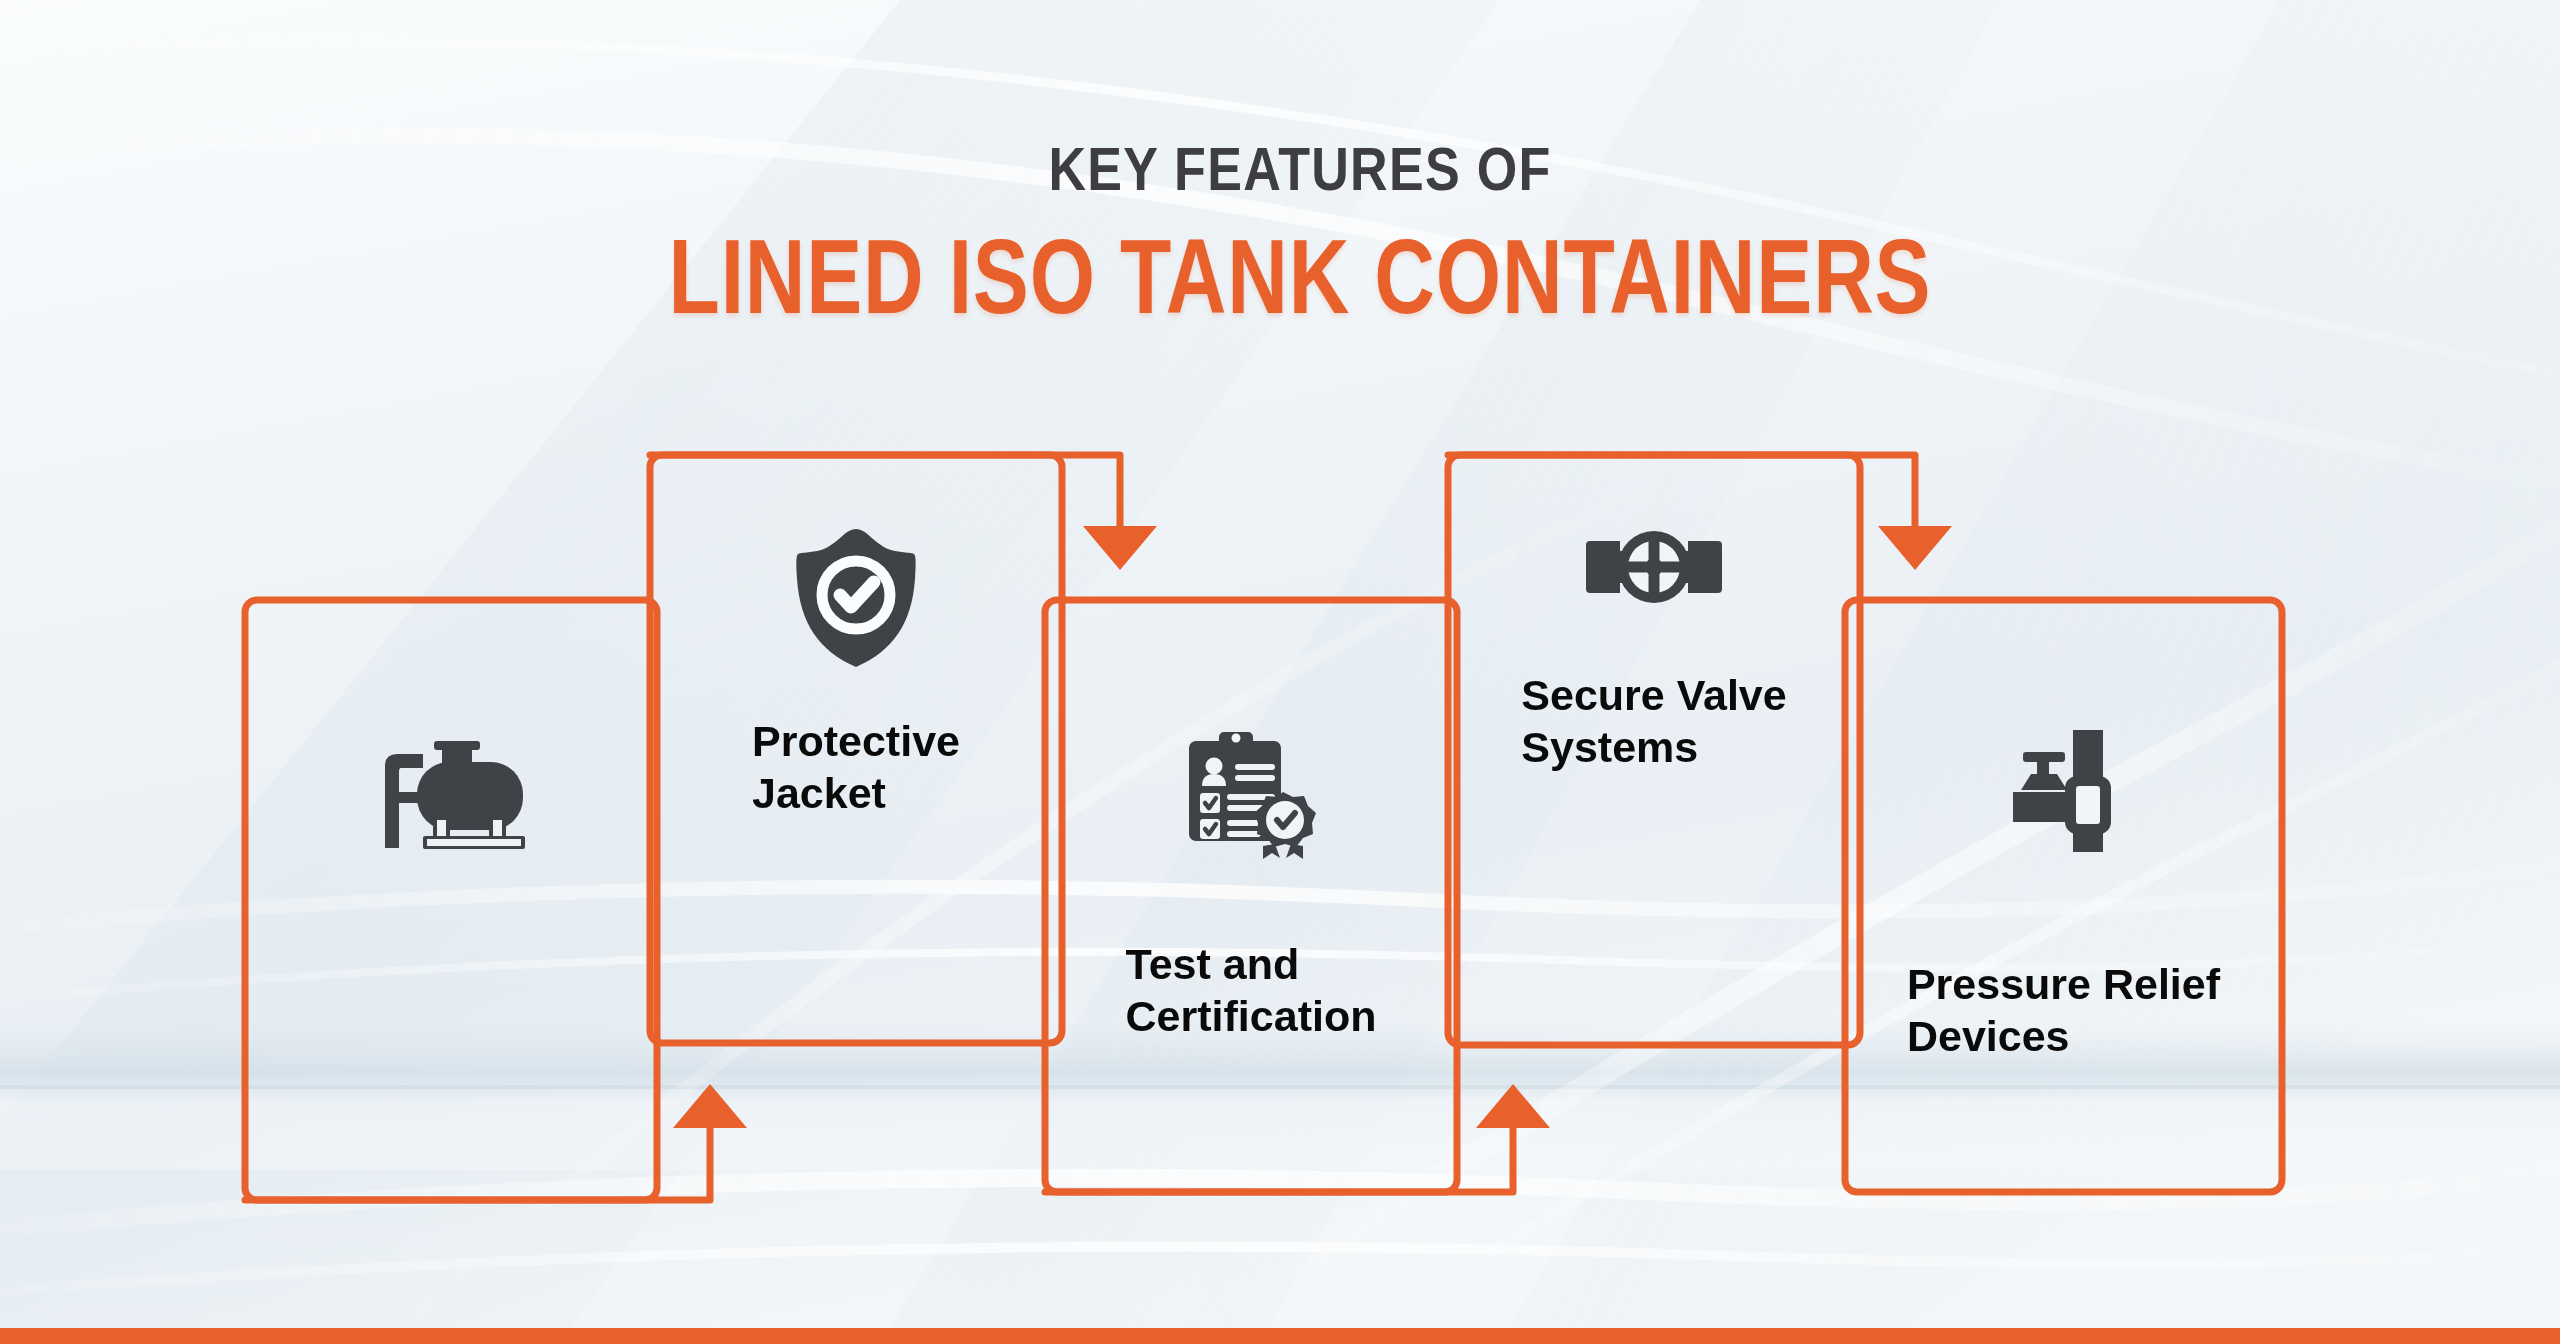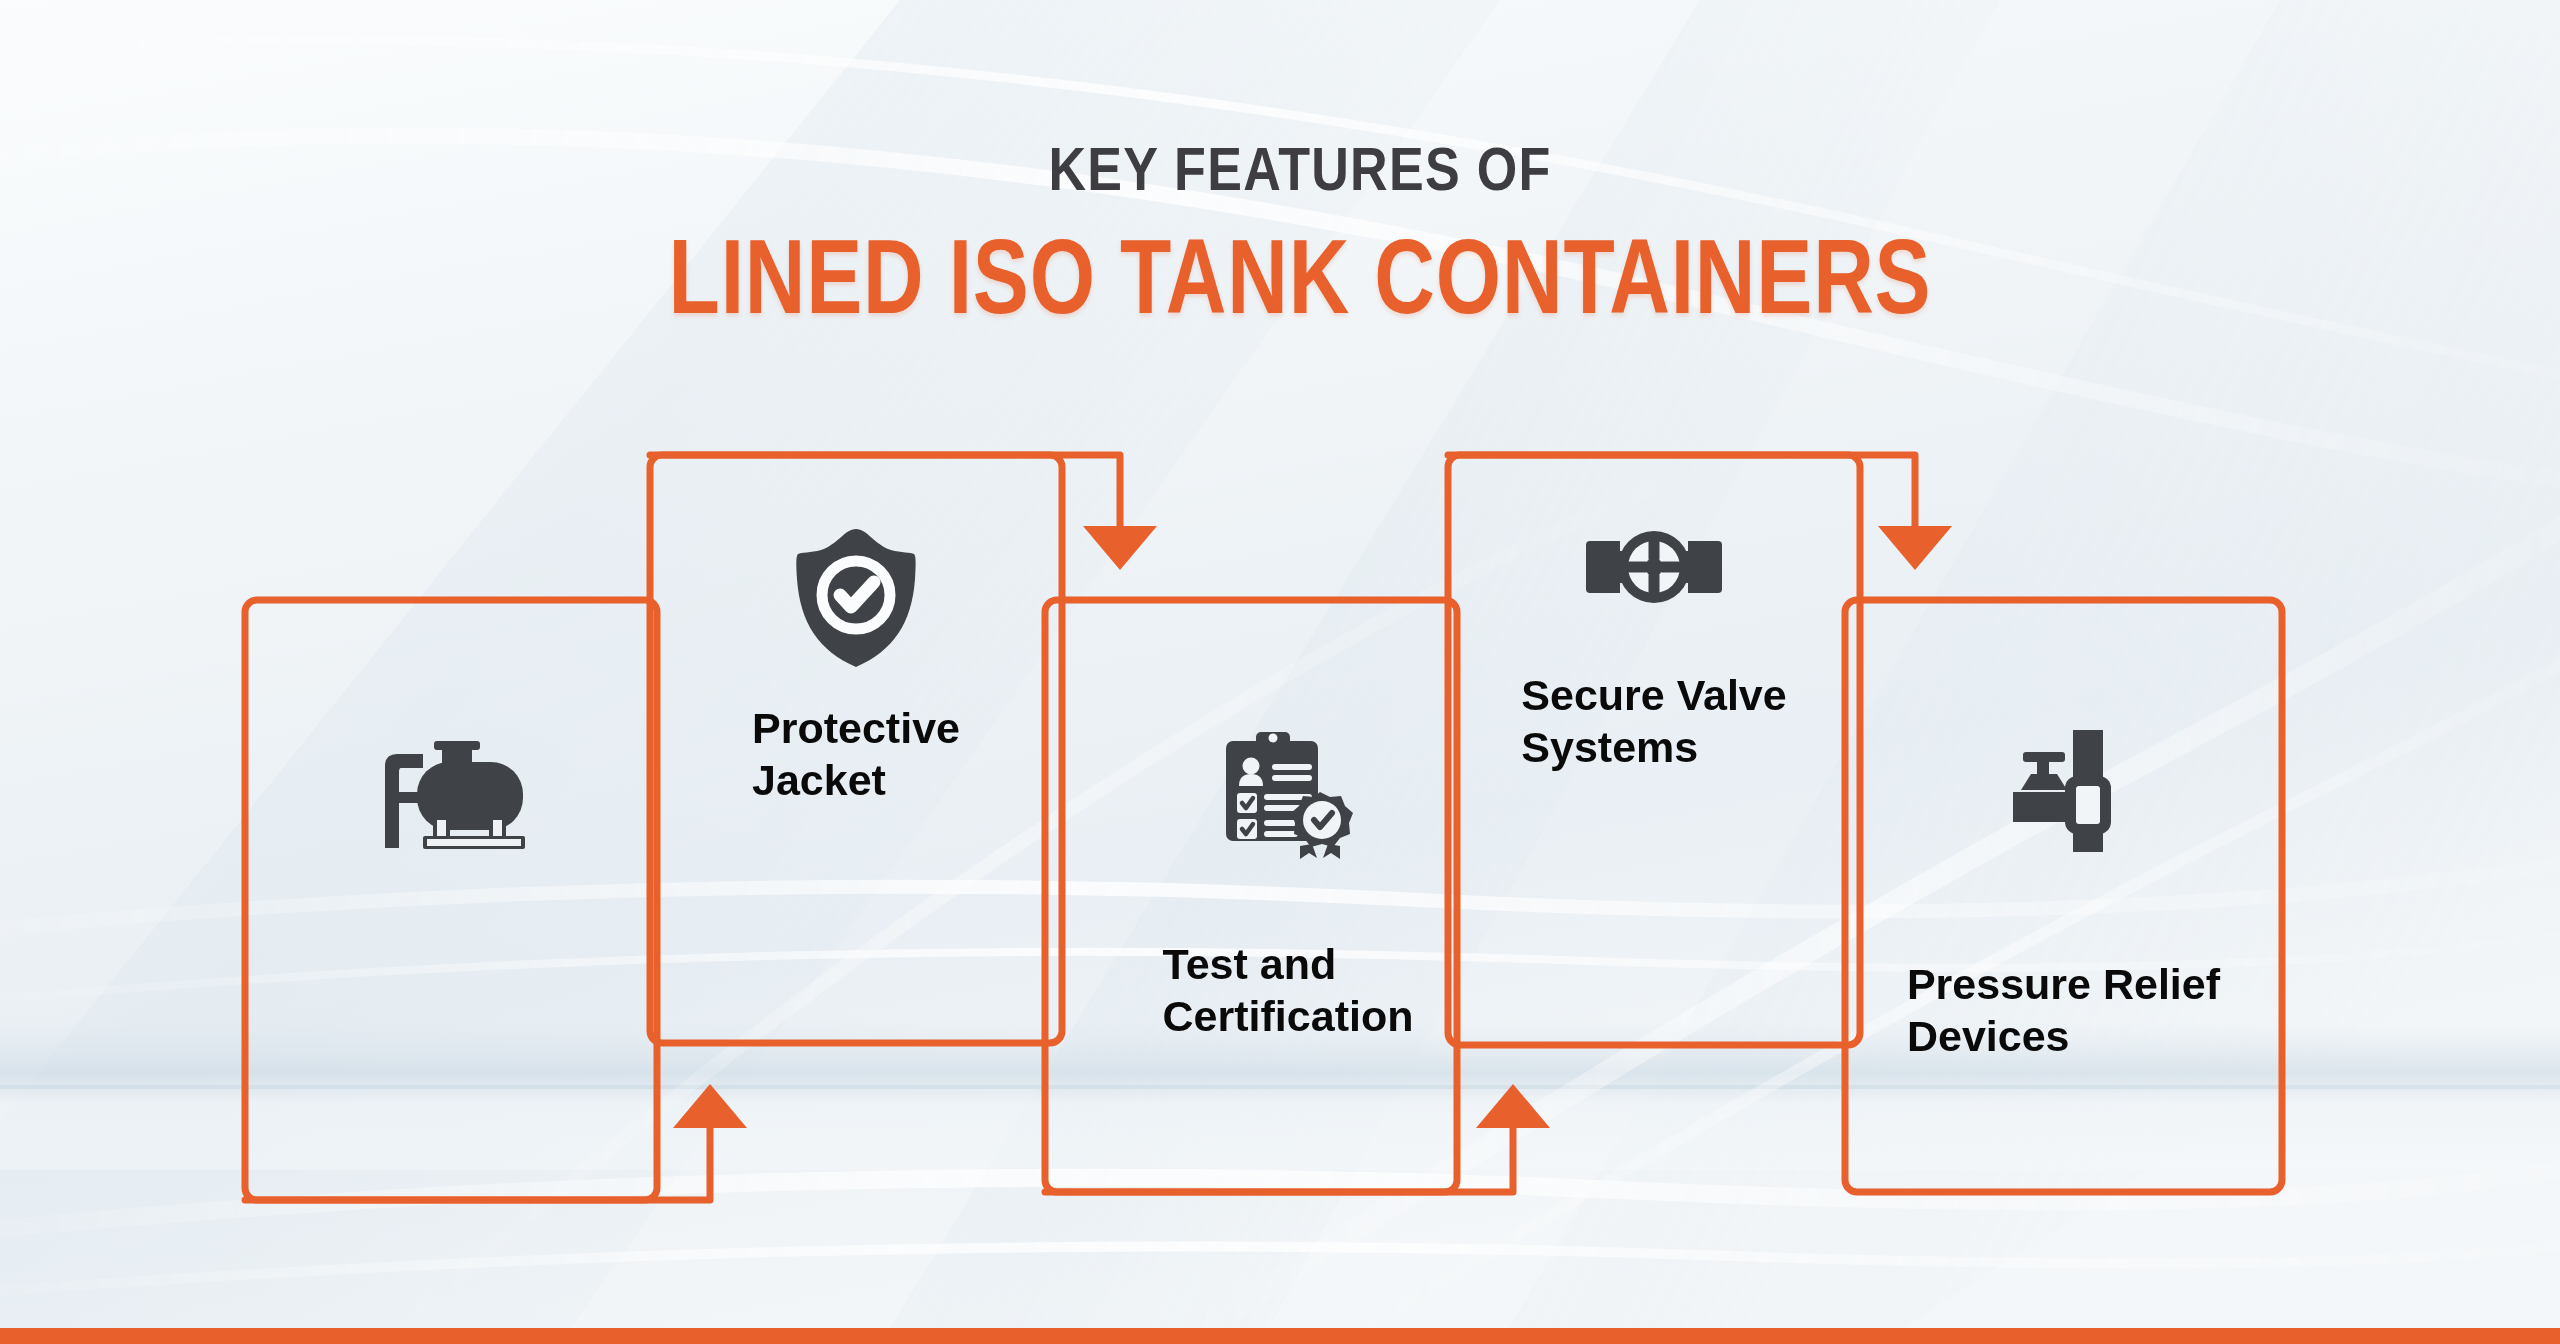--- a/index.html
+++ b/index.html
@@ -56,28 +56,28 @@
     font-size:43px;
     font-weight:700;
     color:#0a0a0a;
     line-height:1.22;
     white-space:pre-line;
   }
 
   
   #card-1 { left:245px;  top:600px;  width:412px; height:600px; }
   #card-2 { left:650px;  top:455px;  width:412px; height:588px; }
-  #card-3 { left:1082px; top:600px;  width:412px; height:592px; }
+  #card-3 { left:1045px; top:600px;  width:412px; height:592px; }
   #card-4 { left:1448px; top:455px;  width:412px; height:590px; }
   #card-5 { left:1845px; top:600px;  width:437px; height:592px;gap:30px; }
 
   #card-1 .icon { margin-top:130px; }
   #card-1 .label{ margin-top:78px; }
   #card-2 .icon { margin-top:72px; }
-  #card-2 .label{ margin-top:29px; }
+  #card-2 .label{ margin-top:42px; }
   #card-3 .icon { margin-top:128px; }
   #card-3 .label{ margin-top:74px; }
   #card-4 .icon { margin-top:70px; }
   #card-4 .label{ margin-top:56px; }
   #card-5 .icon { margin-top:128px; }
   #card-5 .label{ margin-top:72px; }
 
   
   #bottom-bar {
     position:absolute; left:0; bottom:0;

